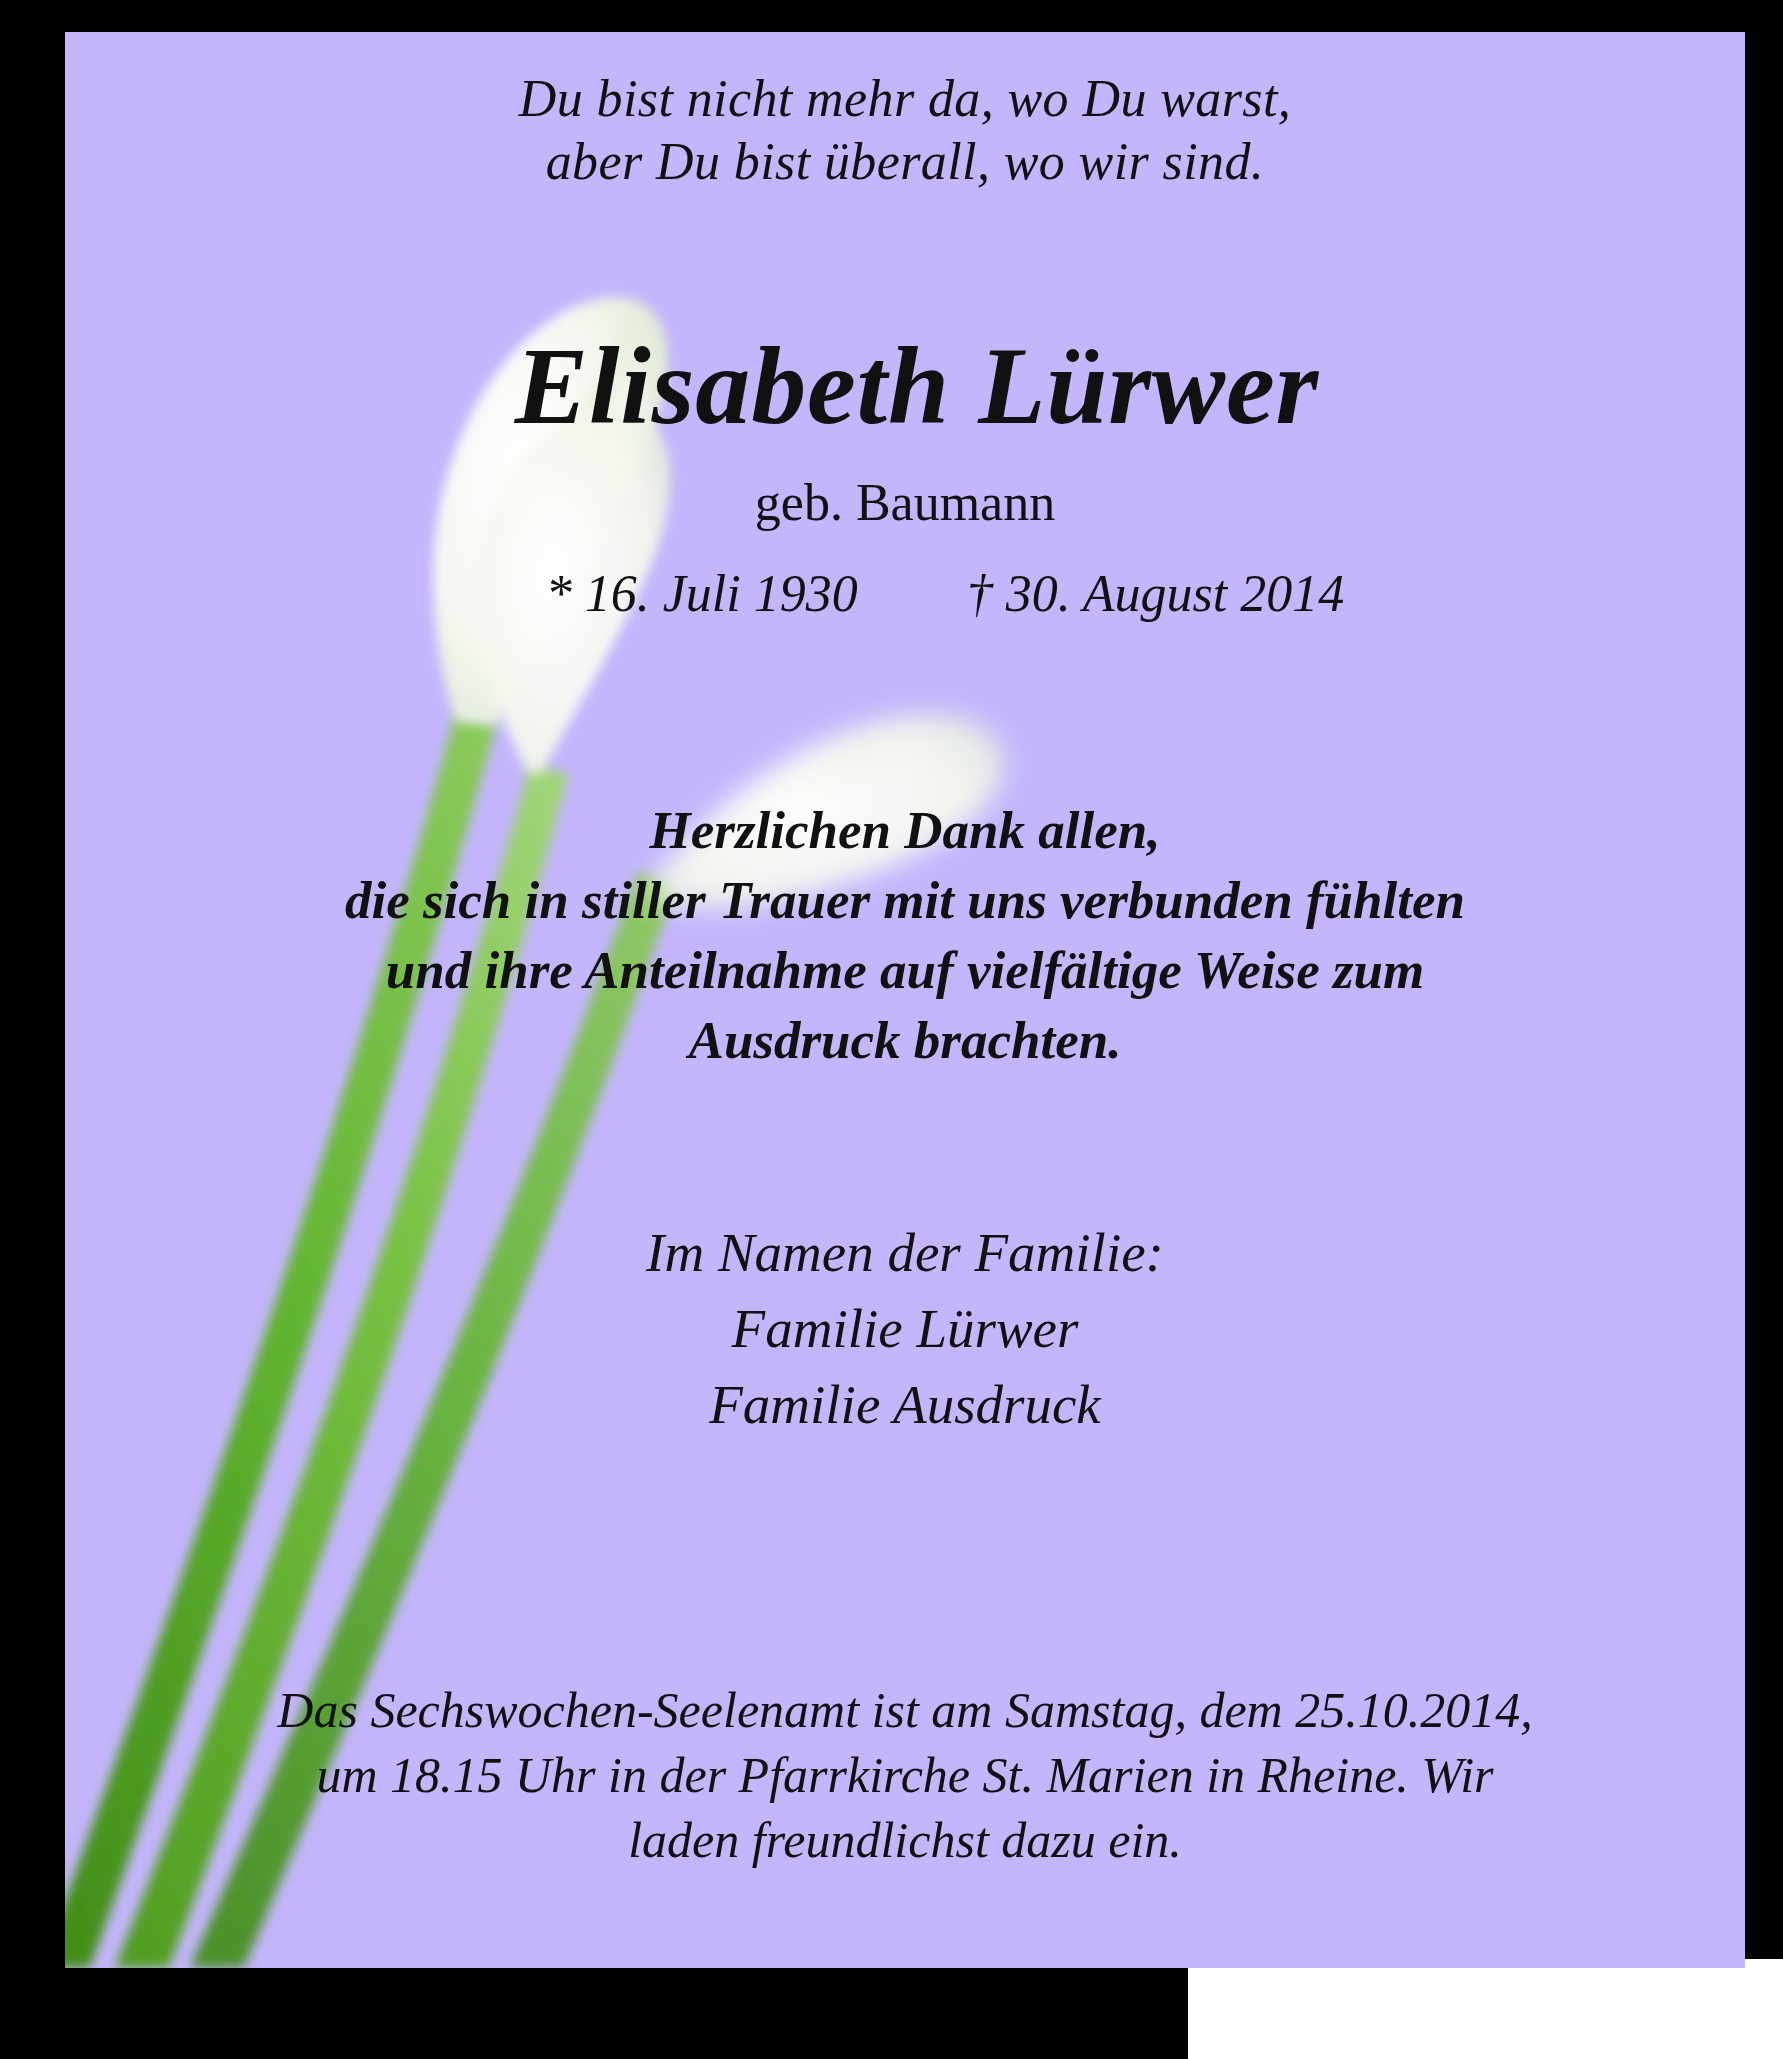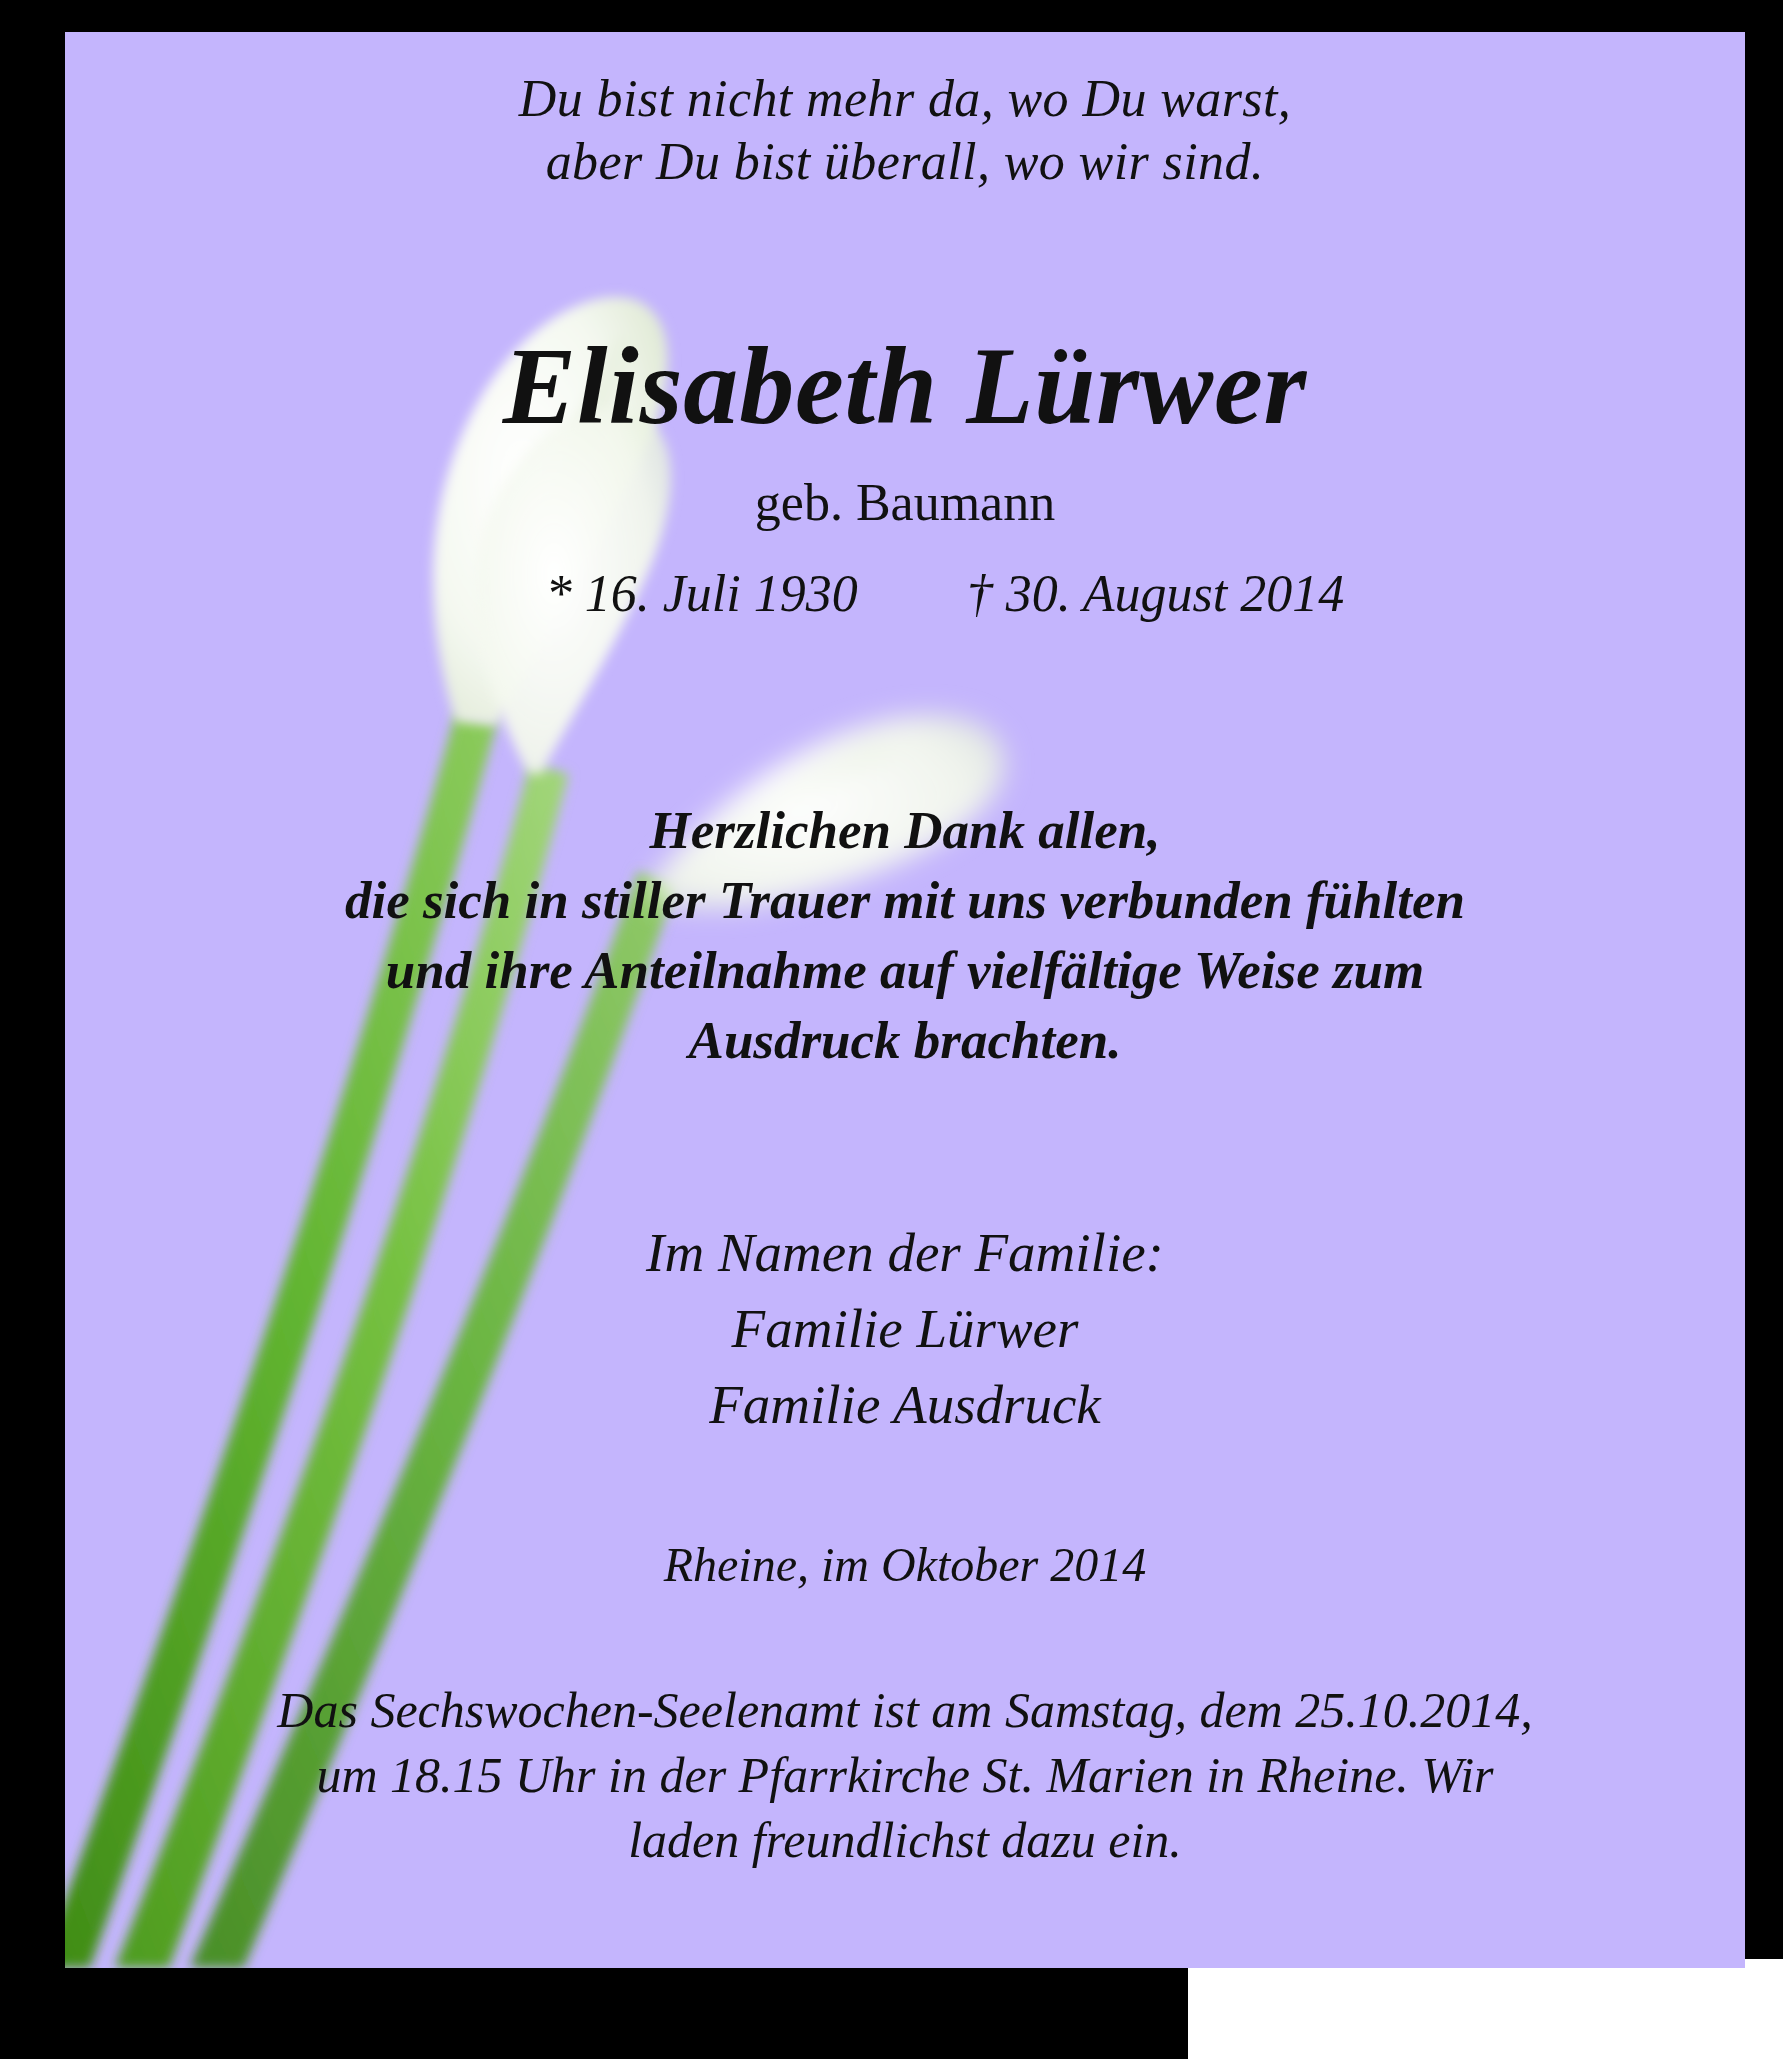--- a/index.html
+++ b/index.html
@@ -73,20 +73,21 @@
     font-style: italic;
     font-size: 52px;
     letter-spacing: 0.4px;
   }
   .name {
     top: 287px;
     font-weight: bold;
     font-style: italic;
     font-size: 110px;
     letter-spacing: 0.8px;
+    padding-left: 12px;
   }
   .maiden {
     top: 439px;
     font-size: 52px;
   }
   .dates {
     top: 530px;
     font-style: italic;
     font-size: 52px;
     padding-left: 40px;
@@ -211,21 +212,20 @@
         <div>und ihre Anteilnahme auf vielfältige Weise zum</div>
         <div>Ausdruck brachten.</div>
       </div>
 
       <div class="blk family">
         <div>Im Namen der Familie:</div>
         <div>Familie Lürwer</div>
         <div>Familie Ausdruck</div>
       </div>
 
-      <div class="blk place">Rheine, im Oktober 2014</div>
 
       <div class="blk service">
         <div>Das Sechswochen-Seelenamt ist am Samstag, dem 25.10.2014,</div>
         <div>um 18.15 Uhr in der Pfarrkirche St. Marien in Rheine. Wir</div>
         <div>laden freundlichst dazu ein.</div>
       </div>
 
     </div>
   </div>
 </div>

